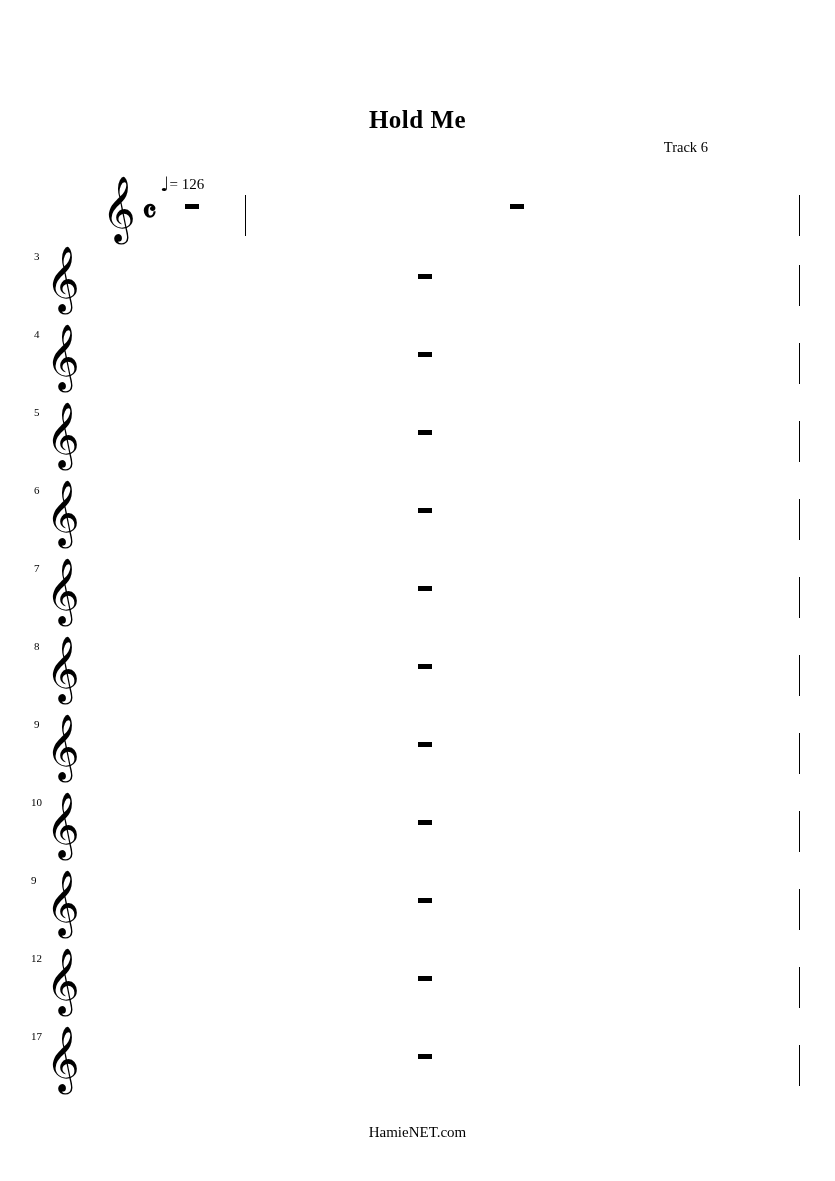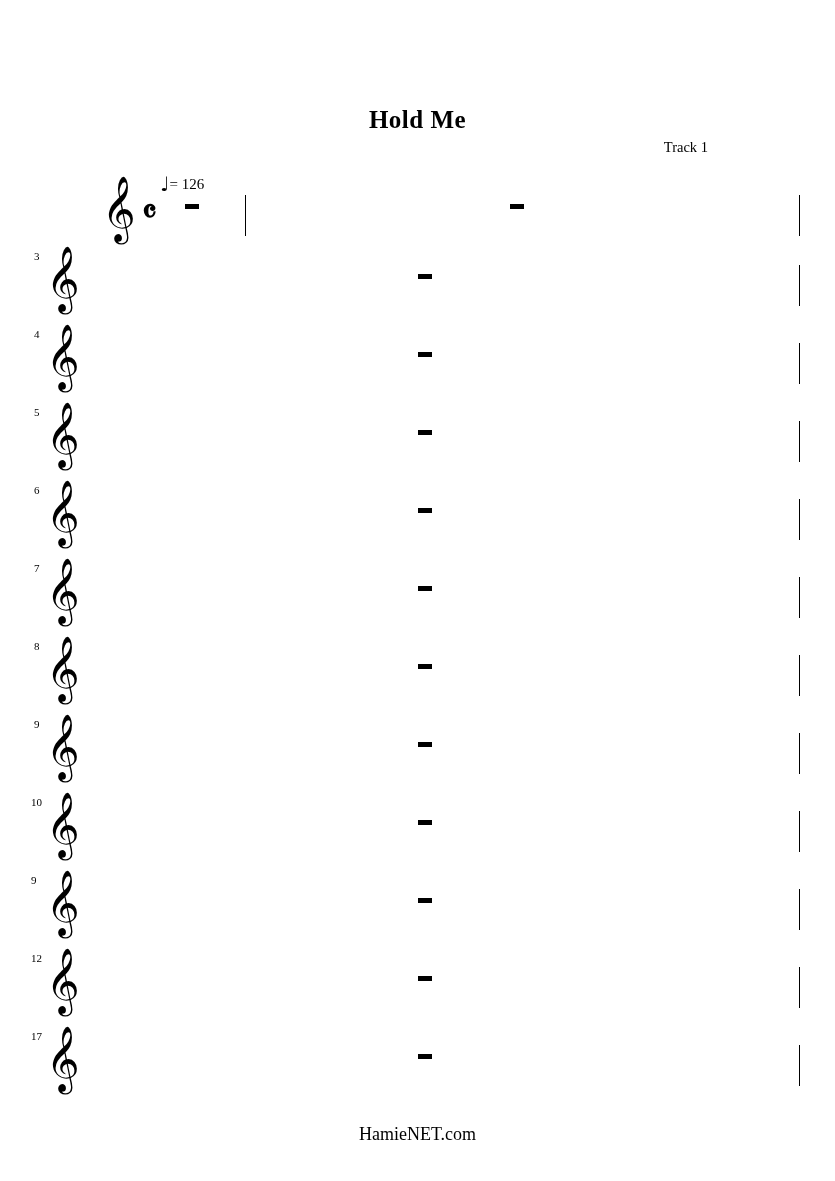--- a/index.html
+++ b/index.html
@@ -38,21 +38,21 @@
     font-family: "Liberation Serif", serif;
     font-size: 14.5px;
   }
   .footer {
     position: absolute;
     top: 1124px;
     left: 0;
     width: 835px;
     text-align: center;
     font-family: "Liberation Serif", serif;
-    font-size: 18px;
+    font-size: 15px;
   }
 
   
   .system {
     position: absolute;
   }
   .staff {
     position: absolute;
     left: 0;
     top: 0;
@@ -124,21 +124,21 @@
     position: relative;
     top: 2px;
   }
 </style>
 </head>
 <body>
 
 <div class="page">
 
   <div class="title">Hold Me</div>
-  <div class="track-label">Track 1</div>
+  <div class="track-label">Track 6</div>
 
   <div class="tempo" style="left:160px; top:172px;">
     <span class="notehead">♩</span><span>= 126</span>
   </div>
 
   <div class="system" style="left:100px; top:195px; width:700px;">
     <div class="staff">
       <div class="line l0"></div>
       <div class="line l1"></div>
       <div class="line l2"></div>

